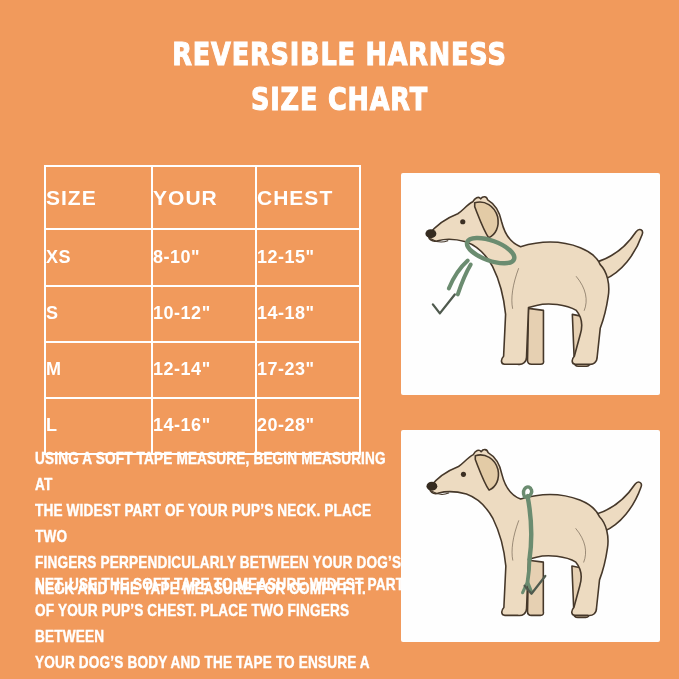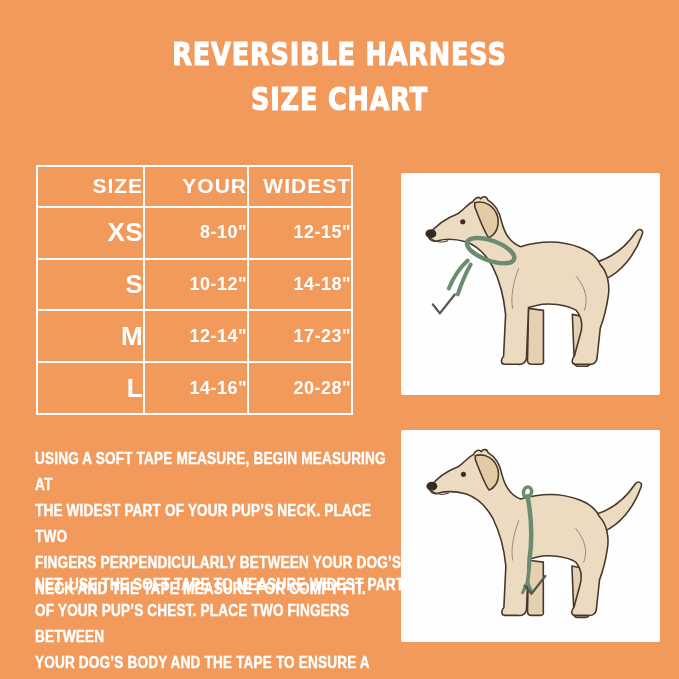--- a/index.html
+++ b/index.html
@@ -10,28 +10,28 @@
   }
   
   .title-wrap { position:absolute; top:32px; left:0; right:0; text-align:center; }
   .title-line {
     font-family:"DejaVu Sans", sans-serif; font-weight:bold;
     color:#FFFFFF; font-size:32px; line-height:45px; letter-spacing:1px;
     transform:scaleX(.8); -webkit-text-stroke:1.1px #FFFFFF;
   }
   
   table.size-table {
-    position:absolute; left:36px; top:165px; width:317px; height:250px;
-    border-collapse:collapse; table-layout:fixed; text-align:right;
+    position:absolute; left:44px; top:165px; width:317px; height:290px;
+    border-collapse:collapse; table-layout:fixed; text-align:left;
     color:#FFFFFF; font-weight:bold;
   }
   table.size-table th, table.size-table td { border:2px solid #FFFFFF; padding:0; }
   table.size-table col.c1 { width:34%; } table.size-table col.c2 { width:33%; } table.size-table col.c3 { width:33%; }
   th.hdr  { font-size:21px; letter-spacing:1px; }
-  td.size { font-size:26px; letter-spacing:.5px; }
+  td.size { font-size:18px; letter-spacing:.5px; }
   td.val  { font-size:18px; letter-spacing:.5px; }
   
   .illus { position:absolute; background:#FEFEFE; border-radius:2px; }
   .illus.one { left:401px; top:173px; width:259px; height:222px; }
   .illus.two { left:401px; top:430px; width:259px; height:212px; }
   .illus svg { width:100%; height:100%; display:block; }
   
   .para {
     position:absolute; width:462px; color:#FFFFFF; font-weight:bold;
     font-size:17px; line-height:26px; letter-spacing:.2px;
@@ -54,21 +54,21 @@
   <table class="size-table">
     <colgroup>
         <col class="c1">
         <col class="c2">
         <col class="c3">
       </colgroup>
     <tbody>
         <tr>
       <th class="hdr">SIZE</th>
       <th class="hdr">YOUR</th>
-      <th class="hdr">WIDEST</th>
+      <th class="hdr">CHEST</th>
     </tr>
     <tr>
       <td class="size">XS</td>
       <td class="val">8-10"</td>
       <td class="val">12-15"</td>
     </tr>
     <tr>
       <td class="size">S</td>
       <td class="val">10-12"</td>
       <td class="val">14-18"</td>

